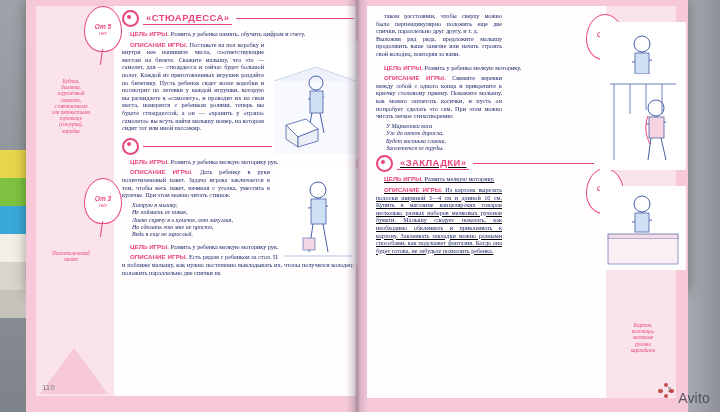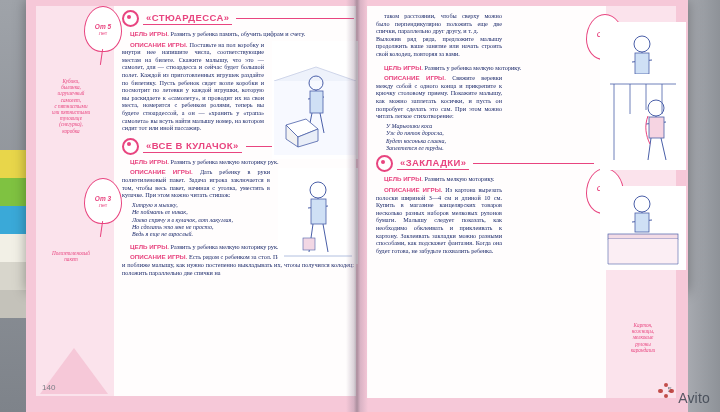--- a/index.html
+++ b/index.html
@@ -148,21 +148,20 @@
             <p class="para indent" style="padding-right:90px;">
               <span class="lbl">ОПИСАНИЕ ИГРЫ.</span>
               <span>Поставьте на пол коробку и внутри нее напишите числа, соответствующие местам на билете. Скажите малышу, что это — самолет, для — стюардесса и сейчас будет большой полет. Каждой из приготовленных игрушек раздайте по билетику. Пусть ребенок сядет возле коробки и посмотрит по летевки у каждой игрушки, которую вы раскидаете к «самолету», и проводит их на свои места, номерятся с ребенком ролями, теперь вы будете стюардессой, а он — «хранить у «трапа» самолета» вы всуть найти малышу номер, на котором сидит тот или иной пассажир.</span>
             </p>
           </div>
         </div>
 
         <div style="margin-top:6px;">
           <div class="secthead">
             <span class="bullet"></span>
-            <span class="htext">«ВСЕ В КУЛАЧОК»</span>
             <span class="headrule"></span>
           </div>
           <p class="para indent">
             <span class="lbl">ЦЕЛЬ ИГРЫ.</span>
             <span>Развить у ребенка мелкую моторику рук.</span>
           </p>
           <div style="position:relative;">
             <div class="illus" style="position:absolute;right:-4px;top:0;width:80px;height:96px;">
               <svg width="80" height="96" viewBox="0 0 80 96">
                 <rect x="2" y="2" width="76" height="92" fill="#fff"></rect>
@@ -190,21 +189,21 @@
             <span class="lbl">ЦЕЛЬ ИГРЫ.</span>
             <span>Развить у ребенка мелкую моторику рук.</span>
           </p>
           <p class="para indent">
             <span class="lbl">ОПИСАНИЕ ИГРЫ.</span>
             <span>Есть рядом с ребенком за стол. Положить перед собой спички и поближе малышу, как нужно постепенно выкладывать их, чтобы получился колодец: положить параллельно две спички на</span>
           </p>
         </div>
       </div>
 
-      <div class="pagenum" style="left:16px;bottom:20px;">140</div>
+      <div class="pagenum" style="left:16px;bottom:20px;">110</div>
     </div>
 
     <div class="page right">
 
       <div class="pinkwash" style="left:0;top:0;width:326px;height:6px;"></div>
       <div class="pinkwash" style="left:0;bottom:0;width:326px;height:14px;"></div>
       <div class="pinkwash" style="right:0;top:0;width:12px;height:412px;"></div>
       <div class="pinkwash" style="right:12px;top:6px;width:70px;height:392px;background:#fbe3ec;"></div>
       <div class="pinkwash" style="left:0;top:0;width:5px;height:412px;"></div>
 
@@ -267,21 +266,21 @@
               <span class="lbl">ОПИСАНИЕ ИГРЫ.</span>
               <span>Свяжите веревки между собой с одного конца и прикрепите к крючку столовому приему. Покажите малышу, как можно заплетать косички, и пусть он попробует сделать это сам. При этом можно читать легкое стихотворение:</span>
             </p>
             <div class="poem" style="white-space:pre-line;padding-right:92px;">У Марьюшки коса
 Уж до пяток доросла,
 Будет косонька славна,
 Заплетется ее труды.</div>
           </div>
         </div>
 
-        <div style="">
+        <div style="text-decoration:underline;">
           <div class="secthead">
             <span class="bullet"></span>
             <span class="htext">«ЗАКЛАДКИ»</span>
             <span class="headrule"></span>
           </div>
           <p class="para indent">
             <span class="lbl">ЦЕЛЬ ИГРЫ.</span>
             <span>Развить мелкую моторику.</span>
           </p>
           <div style="position:relative;">

